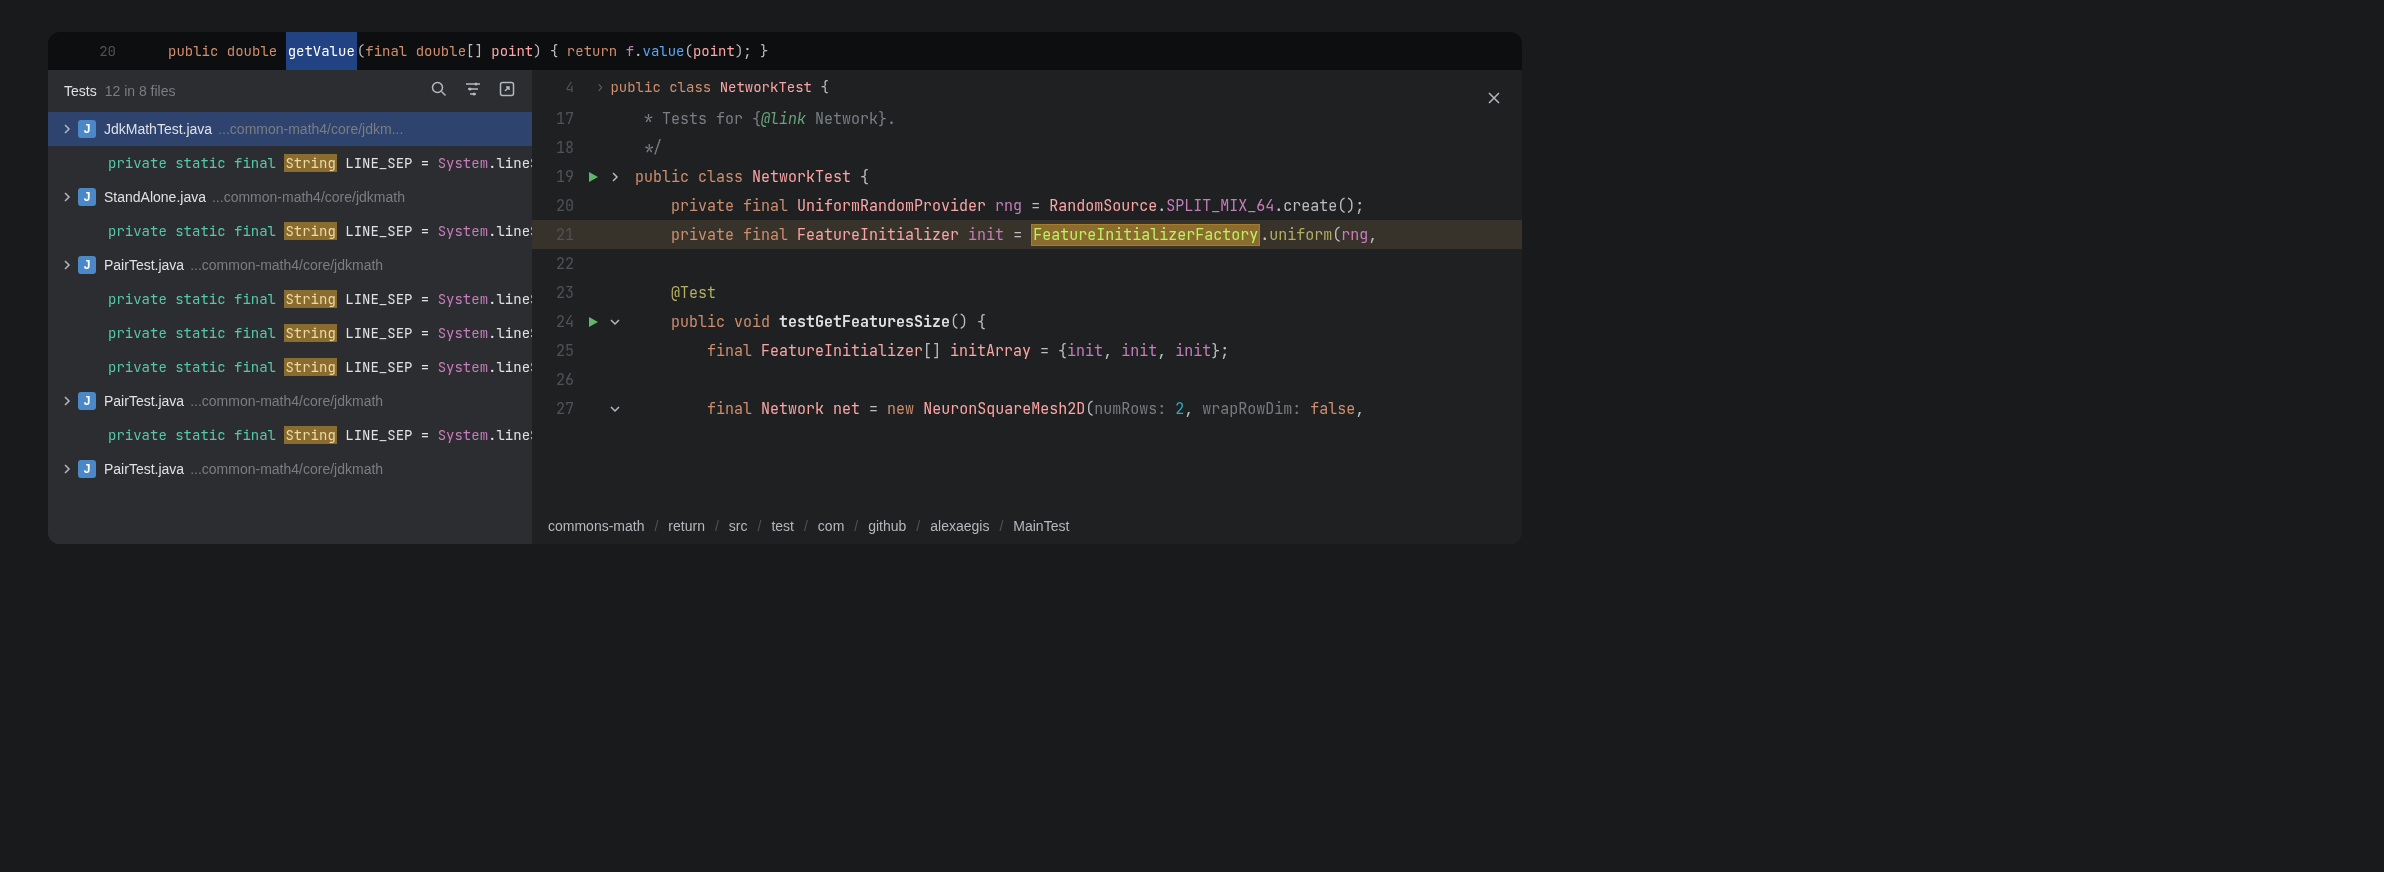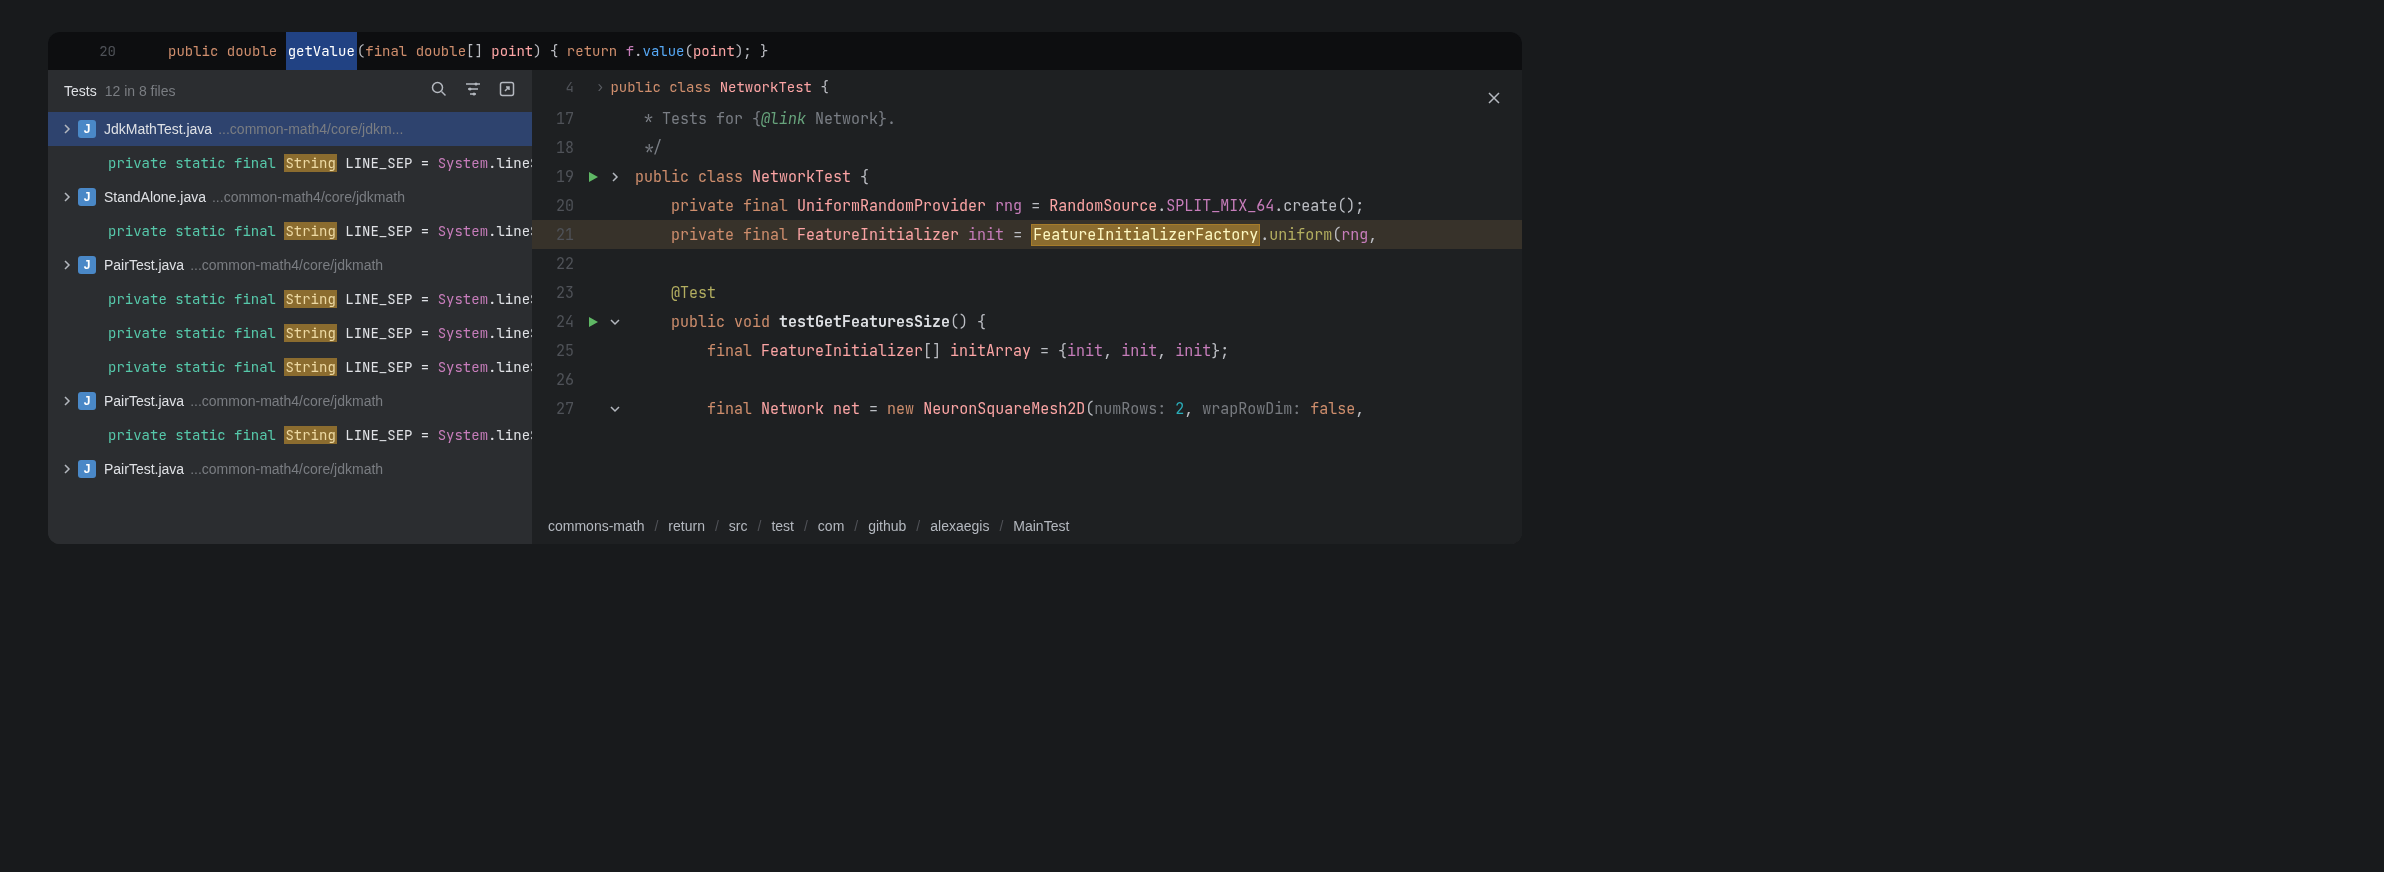--- a/index.html
+++ b/index.html
@@ -27,21 +27,21 @@
   align-items: center;
 }
 .gutter-num { color: #4f5258; width: 48px; text-align: right; margin-right: 52px; }
 .kw { color: #cf8e6d; }
 .type { color: #c77dbb; }
 .method-call { color: #56a8f5; }
 .ident { color: #fca5a5; }
 .punc { color: #bcbec4; }
 .hl-blue { background: #214283; color: #fff; border-radius: 3px; padding: 16px 2px; }
 .hl-amber { background: #8b6c2f; color: #edd9a3; padding: 0 1px; }
-.hl-amber-box { background: #8b6c2f; color: #fef9c3; padding: 0 1px; border: 1px solid #a67c2a; }
+.hl-amber-box { background: #8b6c2f; color: #bef264; padding: 0 1px; border: 1px solid #a67c2a; }
 
 .panel {
   flex: 1;
   display: flex;
   background: #2b2d30;
   min-height: 0;
   position: relative;
 }
 .close-btn {
   position: absolute;

